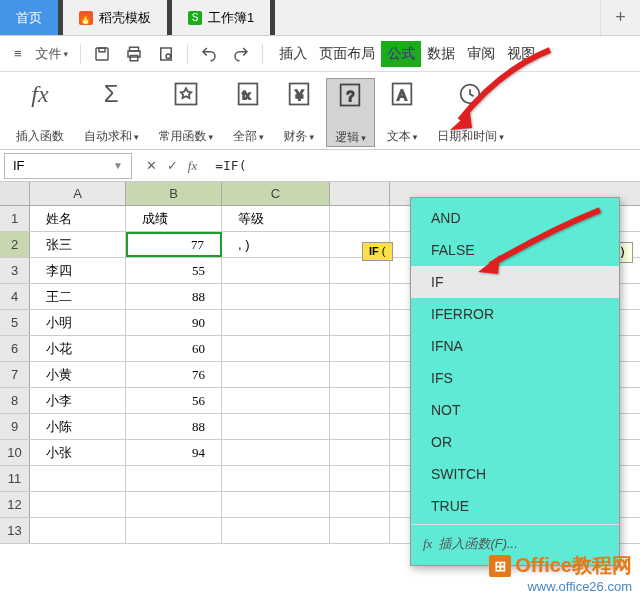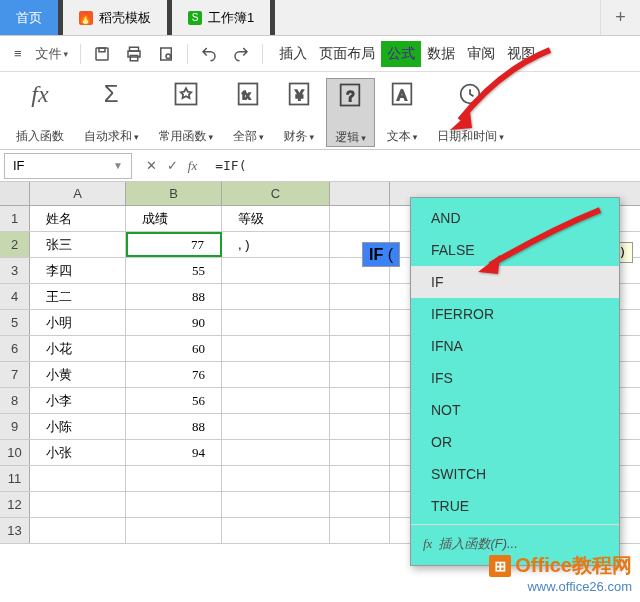--- a/index.html
+++ b/index.html
@@ -43,21 +43,21 @@
     
     .row { display: flex; height: 26px; border-bottom: 1px solid #ccc; }
     .row-h { width: 30px; border-right: 1px solid #aaa; text-align: center; line-height: 26px; background: #e8e8e8; color: #444; }
     .row-h.sel { background: #c7d8b0; }
     .cell { border-right: 1px solid #ccc; padding: 0 16px; line-height: 26px; overflow: hidden; white-space: nowrap; }
     .cell.num { text-align: right; font-family: Liberation Serif, serif; }
     .cell.active-b { border: 2px solid #1a9f29; line-height: 22px; position: relative; }
     .cell.c-sel { position: relative; }
     .c-sel::after { content:''; position:absolute; inset:-1px; border:1px dashed #1a9f29; pointer-events:none; }
     
-    .hint-box { position: absolute; left: 362px; top: 242px; border: 1px solid #999; background: #3b82f6; padding: 2px 6px; font-family: Consolas, monospace; font-size: 16px; }
+    .hint-box { position: absolute; left: 362px; top: 242px; border: 1px solid #999; background: #fde047; padding: 2px 6px; font-family: Consolas, monospace; font-size: 11px; }
     .hint-box .bold { font-weight: bold; }
     .hint-box2 { position: absolute; left: 596px; top: 242px; border: 1px solid #999; background: #ffffe1; padding: 2px 6px; font-family: Consolas, monospace; font-size: 13px; }
     
     .dropdown { position: absolute; left: 410px; top: 156px; width: 210px; background: #5eead4; border: 1px solid #999; box-shadow: 2px 3px 8px rgba(0,0,0,0.3); z-index: 50; padding: 4px 0; margin-top: 41px; }
     .dd-item { padding: 8px 20px; cursor: pointer; font-size: 14px; color: #333; }
     .dd-item:hover, .dd-item.hover { background: #e8e8e8; }
     .dd-sep { height: 1px; background: #ddd; margin: 2px 0; }
     .dd-foot { padding: 8px 12px; font-style: italic; color: #555; display: flex; align-items: center; gap: 6px; }
     
     .arrow { position: absolute; z-index: 60; }

